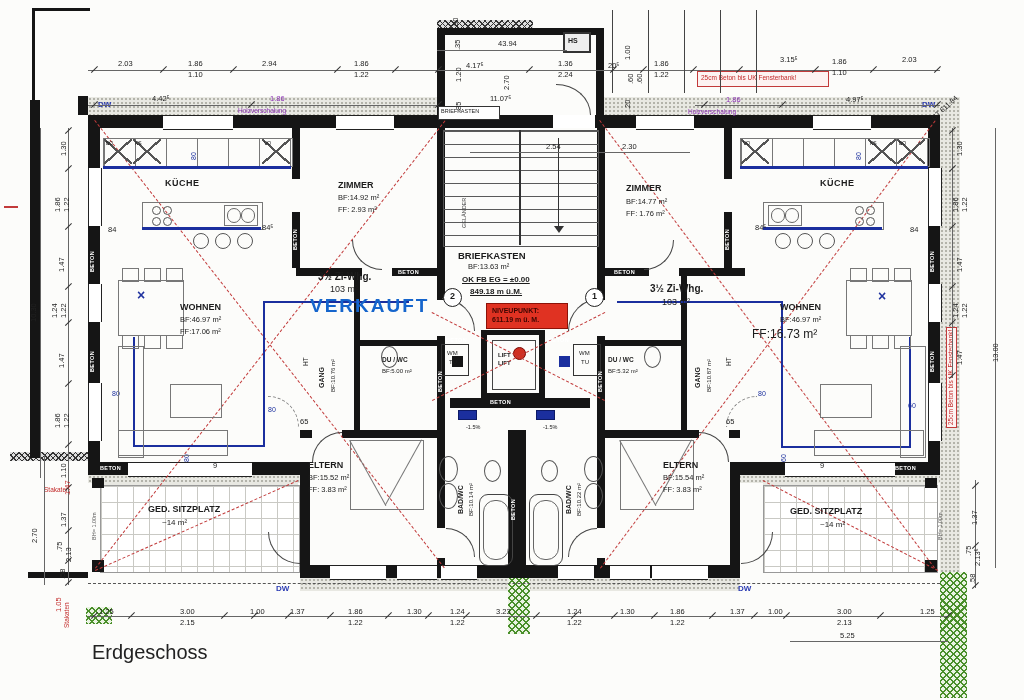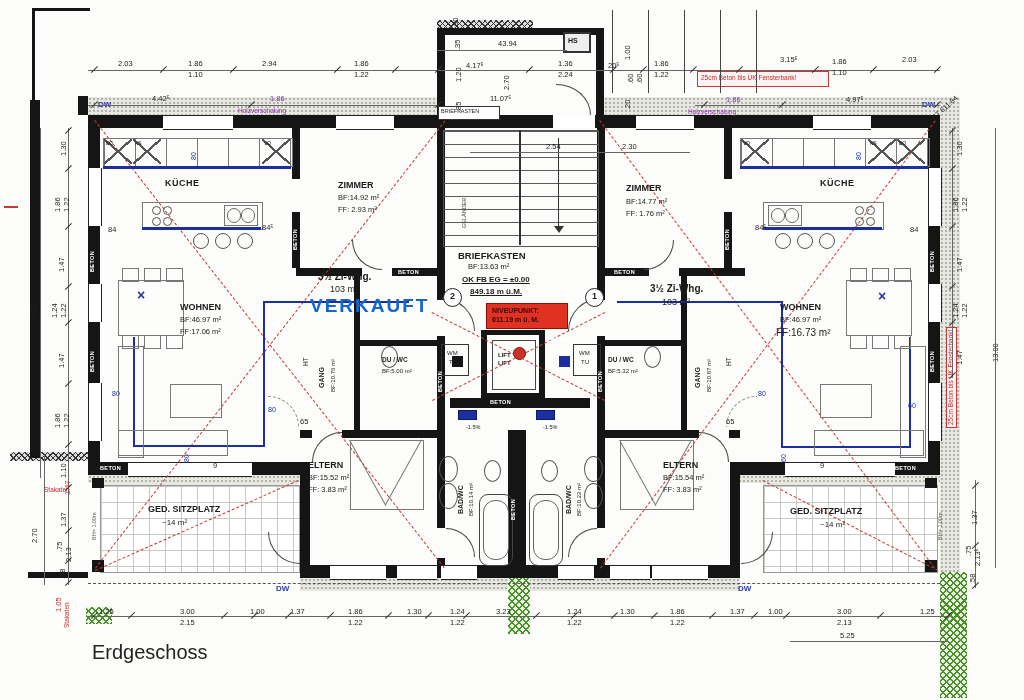--- a/index.html
+++ b/index.html
@@ -319,21 +319,21 @@
   <div class="t" style="left:338px;top:206px;font-size:7.5px;">FF: 2.93 m²</div>
   <div class="t b" style="left:626px;top:184px;font-size:9px;">ZIMMER</div>
   <div class="t" style="left:626px;top:198px;font-size:7.5px;">BF:14.77 m²</div>
   <div class="t" style="left:626px;top:210px;font-size:7.5px;">FF: 1.76 m²</div>
 
   <div class="t b" style="left:180px;top:303px;font-size:9px;">WOHNEN</div>
   <div class="t" style="left:180px;top:316px;font-size:7.5px;">BF:46.97 m²</div>
   <div class="t" style="left:180px;top:328px;font-size:7.5px;">FF:17.06 m²</div>
   <div class="t b" style="left:780px;top:303px;font-size:9px;">WOHNEN</div>
   <div class="t" style="left:780px;top:316px;font-size:7.5px;">BF:46.97 m²</div>
-  <div class="t" style="left:776px;top:328px;font-size:10px;">FF:16.73 m²</div>
+  <div class="t" style="left:752px;top:328px;font-size:12px;">FF:16.73 m²</div>
 
   <div class="t b" style="left:318px;top:272px;font-size:10px;">3½ Zi-Whg.</div>
   <div class="t" style="left:330px;top:285px;font-size:9px;">103 m²</div>
   <div class="t b" style="left:310px;top:296px;font-size:19px;letter-spacing:2px;color:#1565cc;">VERKAUFT</div>
   <div class="t b" style="left:650px;top:284px;font-size:10px;">3½ Zi-Whg.</div>
   <div class="t" style="left:662px;top:298px;font-size:9px;">103 m²</div>
   <div class="circ" style="left:443px;top:288px;width:17px;height:17px;">2</div>
   <div class="circ" style="left:585px;top:288px;width:17px;height:17px;">1</div>
 
   <div class="t rt b" style="left:318px;top:388px;font-size:7px;">GANG</div>

